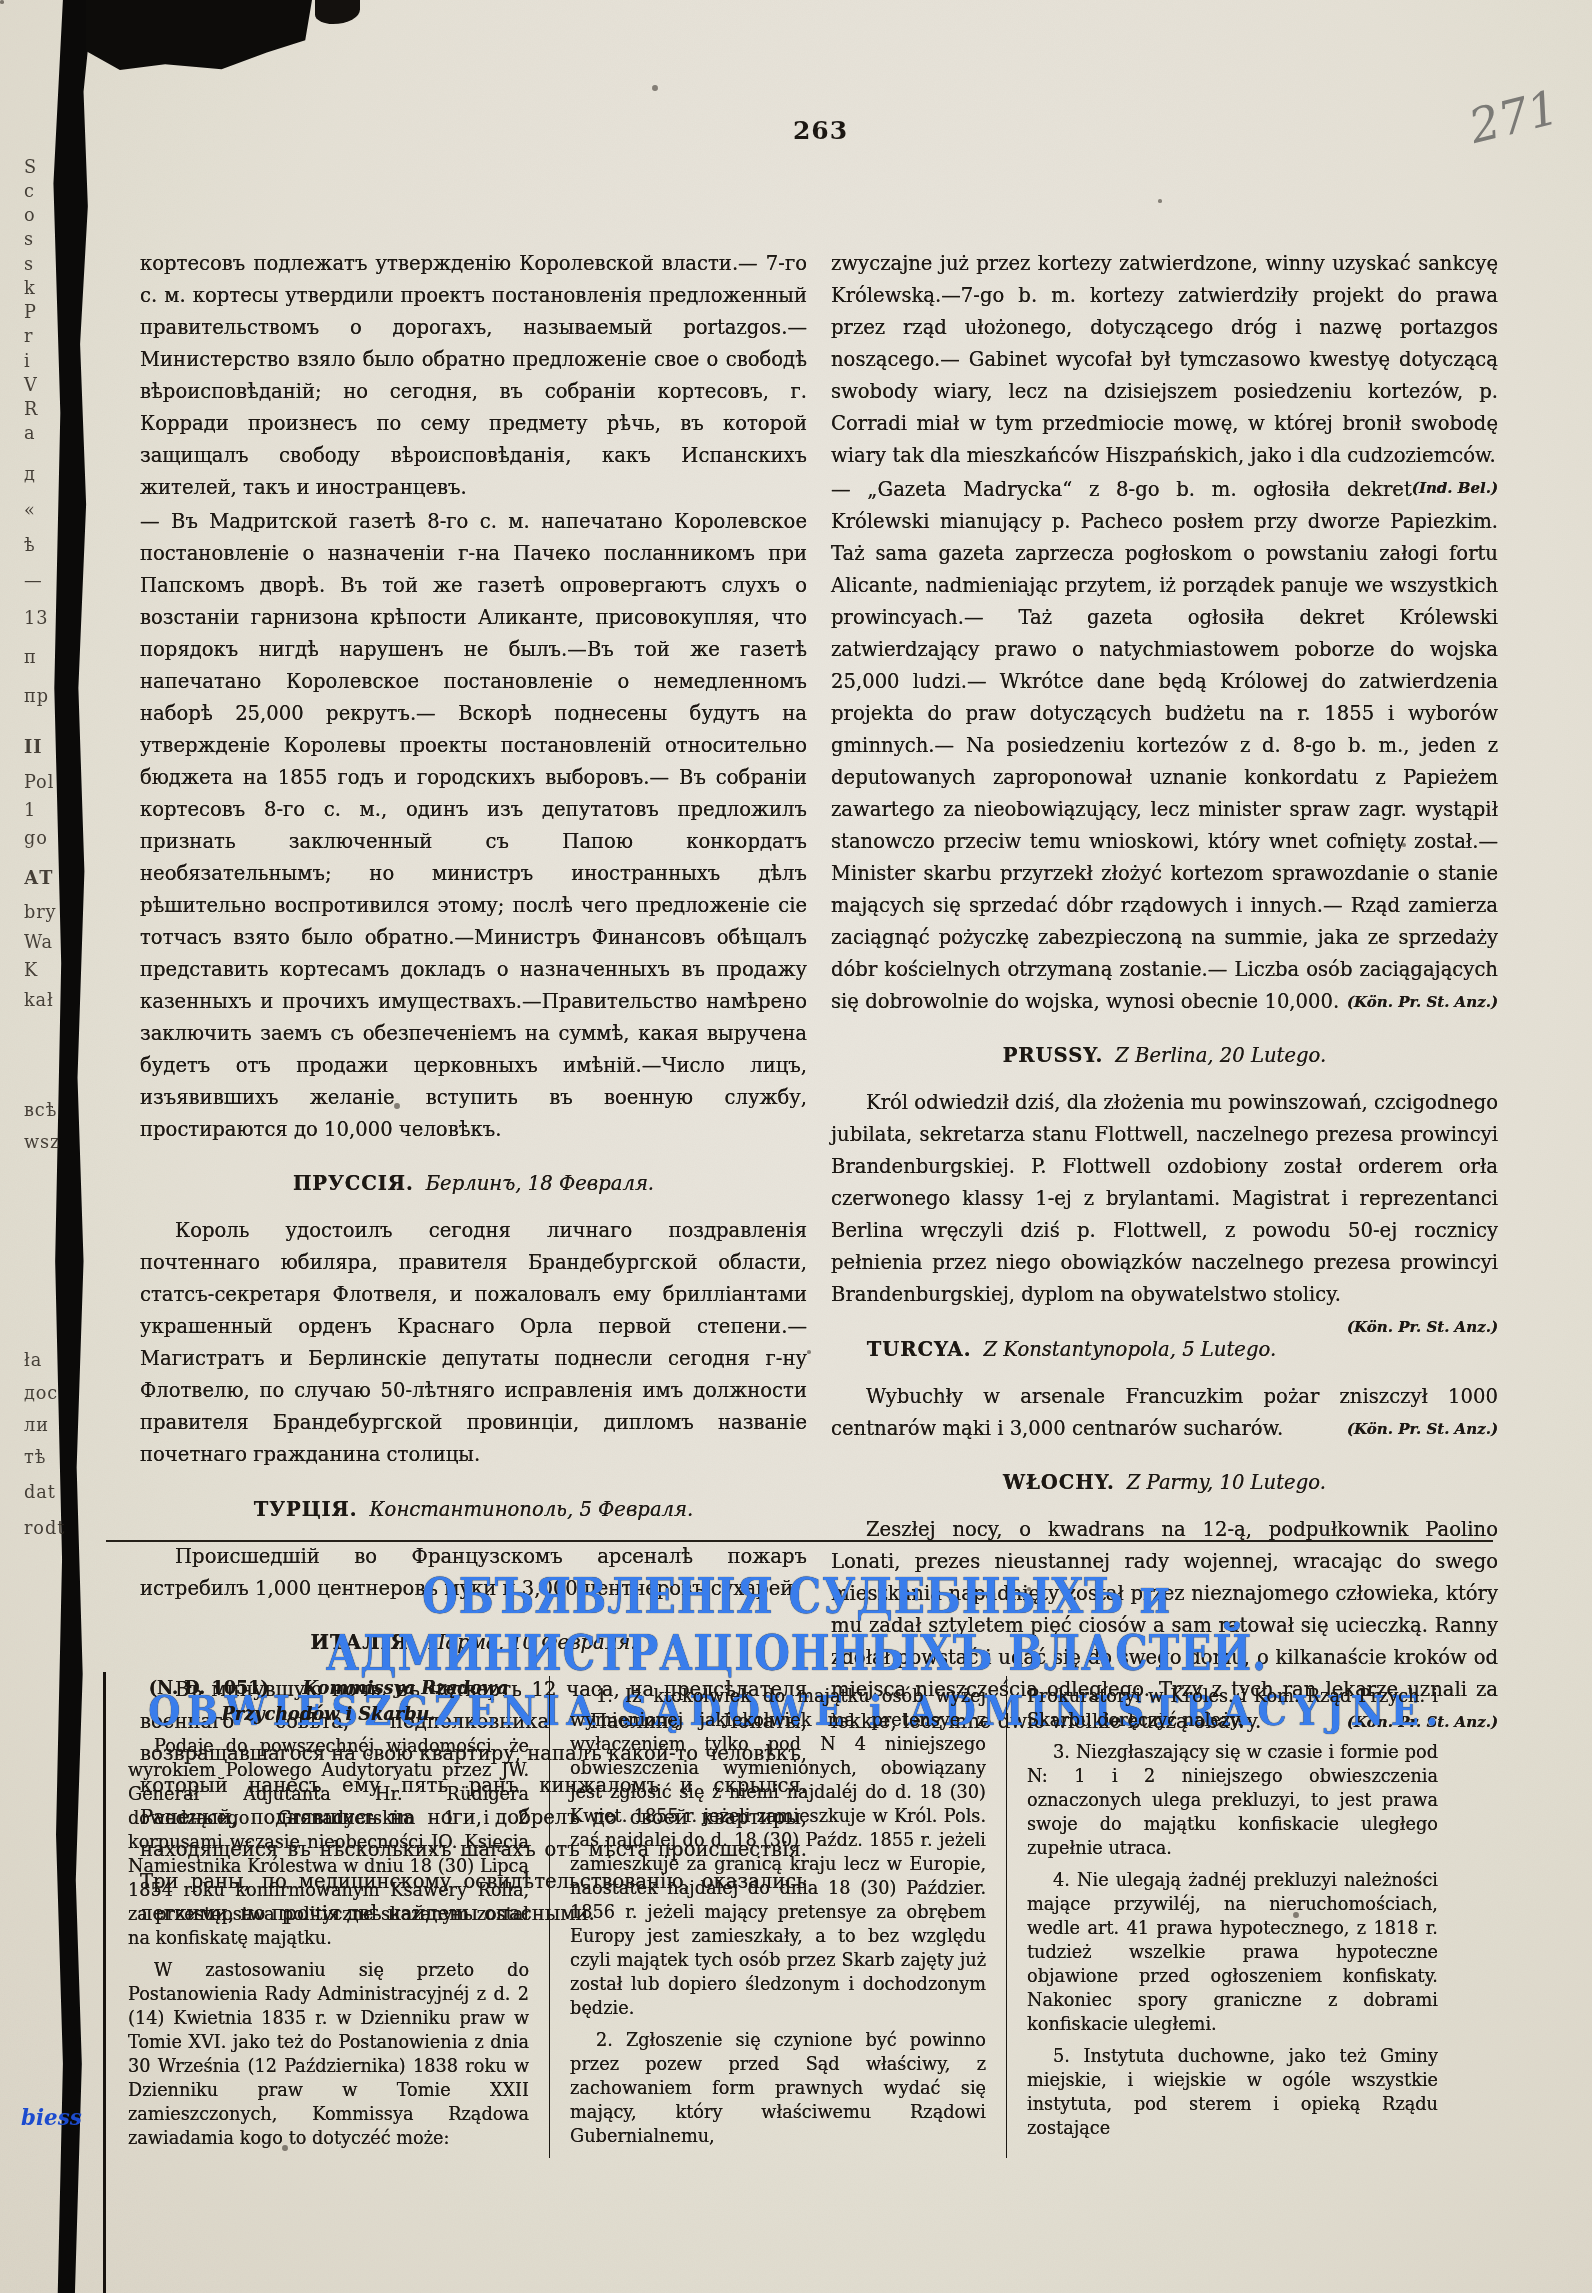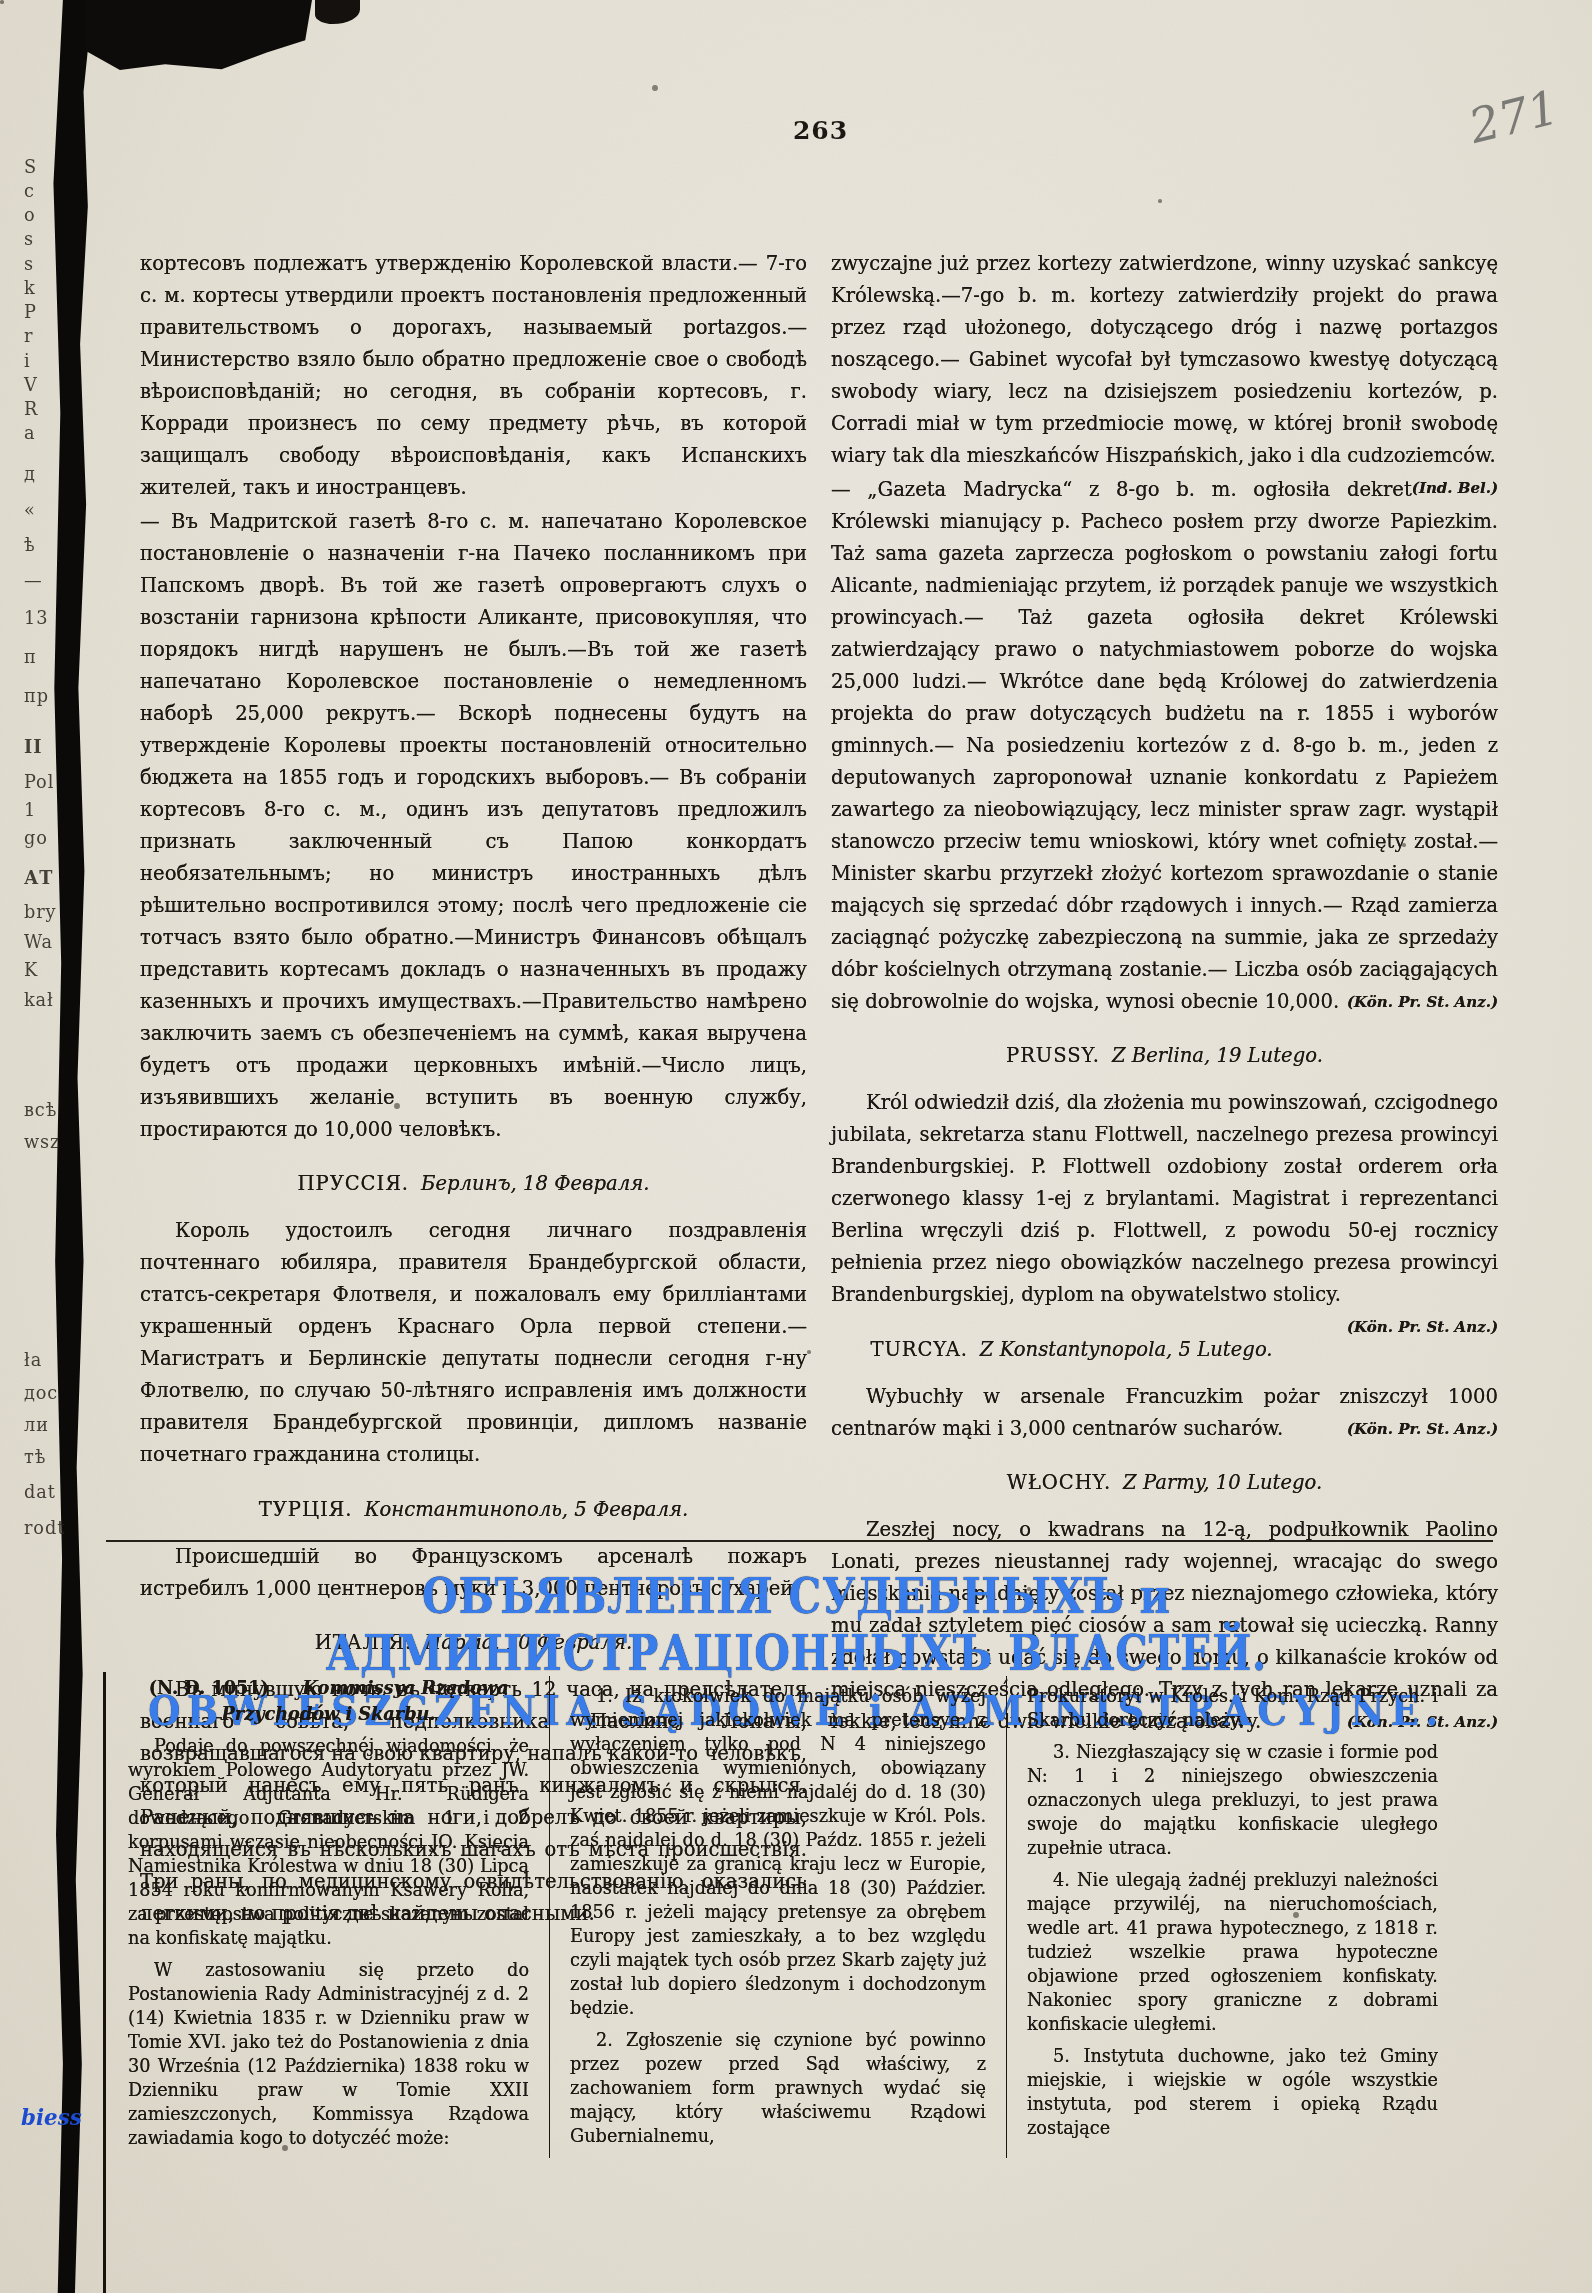--- a/index.html
+++ b/index.html
@@ -36,21 +36,21 @@
     transform:rotate(-14deg);opacity:.85;font-weight:normal;
   }
   
   .news{position:absolute;left:140px;top:248px;width:1359px;display:flex;gap:24px;}
   .col{width:667px;text-align:justify;font-size:19.6px;line-height:32px;
        text-shadow:0 0 0.6px rgba(25,19,13,.85);}
   .col p{margin:0 0 1.9px 0;text-indent:35px;}
   .col p.noind{text-indent:0;}
   .col p.lead{text-indent:35px;}
   .sechead{text-align:center;margin:22.4px 0 15px 0;text-indent:0;}
-  .country{font-weight:normal;letter-spacing:0.9px;margin-right:12px;}
+  .country{font-weight:bold;letter-spacing:0.9px;margin-right:12px;}
   .dateline{font-style:italic;}
   .src{float:right;font-style:italic;font-weight:bold;font-size:15px;}
   
   .ann-head{position:absolute;left:116px;top:1577px;width:1361px;text-align:center;color:#3b82f6;}
   .ann-head .t1{font-size:41px;font-weight:bold;letter-spacing:0.9px;transform:scaleY(1.18);
                 text-shadow:0 0 0.9px #141008;}
   .ann-head .t2{font-size:37px;font-weight:bold;letter-spacing:6.5px;margin-top:15px;transform:scaleY(1.12);
                 text-shadow:0 0 0.9px #141008;}
   .bottom{position:absolute;left:108px;top:1676px;width:1350px;display:flex;align-items:stretch;}
   .bcol{text-align:justify;font-size:17.7px;line-height:24px;padding:0 12px;
@@ -145,21 +145,21 @@
       <p class="noind">
         <span>zwyczajne już przez kortezy zatwierdzone, winny uzyskać sankcyę Królewską.—7-go b. m. kortezy zatwierdziły projekt do prawa przez rząd ułożonego, dotyczącego dróg i nazwę portazgos noszącego.— Gabinet wycofał był tymczasowo kwestyę dotyczącą swobody wiary, lecz na dzisiejszem posiedzeniu kortezów, p. Corradi miał w tym przedmiocie mowę, w której bronił swobodę wiary tak dla mieszkańców Hiszpańskich, jako i dla cudzoziemców.</span>
         <span class="src">(Ind. Bel.)</span>
       </p>
       <p class="noind">
         <span>— „Gazeta Madrycka“ z 8-go b. m. ogłosiła dekret Królewski mianujący p. Pacheco posłem przy dworze Papiezkim. Taż sama gazeta zaprzecza pogłoskom o powstaniu załogi fortu Alicante, nadmieniając przytem, iż porządek panuje we wszystkich prowincyach.— Taż gazeta ogłosiła dekret Królewski zatwierdzający prawo o natychmiastowem poborze do wojska 25,000 ludzi.— Wkrótce dane będą Królowej do zatwierdzenia projekta do praw dotyczących budżetu na r. 1855 i wyborów gminnych.— Na posiedzeniu kortezów z d. 8-go b. m., jeden z deputowanych zaproponował uznanie konkordatu z Papieżem zawartego za nieobowiązujący, lecz minister spraw zagr. wystąpił stanowczo przeciw temu wnioskowi, który wnet cofnięty został.—Minister skarbu przyrzekł złożyć kortezom sprawozdanie o stanie mających się sprzedać dóbr rządowych i innych.— Rząd zamierza zaciągnąć pożyczkę zabezpieczoną na summie, jaka ze sprzedaży dóbr kościelnych otrzymaną zostanie.— Liczba osób zaciągających się dobrowolnie do wojska, wynosi obecnie 10,000.</span>
         <span class="src">(Kön. Pr. St. Anz.)</span>
       </p>
 
       <div class="sechead">
-        <span class="country">PRUSSY.</span><span class="dateline">Z Berlina, 19 Lutego.</span>
+        <span class="country">PRUSSY.</span><span class="dateline">Z Berlina, 20 Lutego.</span>
       </div>
       <p class="lead">
         <span>Król odwiedził dziś, dla złożenia mu powinszowań, czcigodnego jubilata, sekretarza stanu Flottwell, naczelnego prezesa prowincyi Brandenburgskiej. P. Flottwell ozdobiony został orderem orła czerwonego klassy 1-ej z brylantami. Magistrat i reprezentanci Berlina wręczyli dziś p. Flottwell, z powodu 50-ej rocznicy pełnienia przez niego obowiązków naczelnego prezesa prowincyi Brandenburgskiej, dyplom na obywatelstwo stolicy.</span>
         <span class="src">(Kön. Pr. St. Anz.)</span>
       </p>
 
       <div class="sechead">
         <span class="country">TURCYA.</span><span class="dateline">Z Konstantynopola, 5 Lutego.</span>
       </div>
       <p class="lead">

